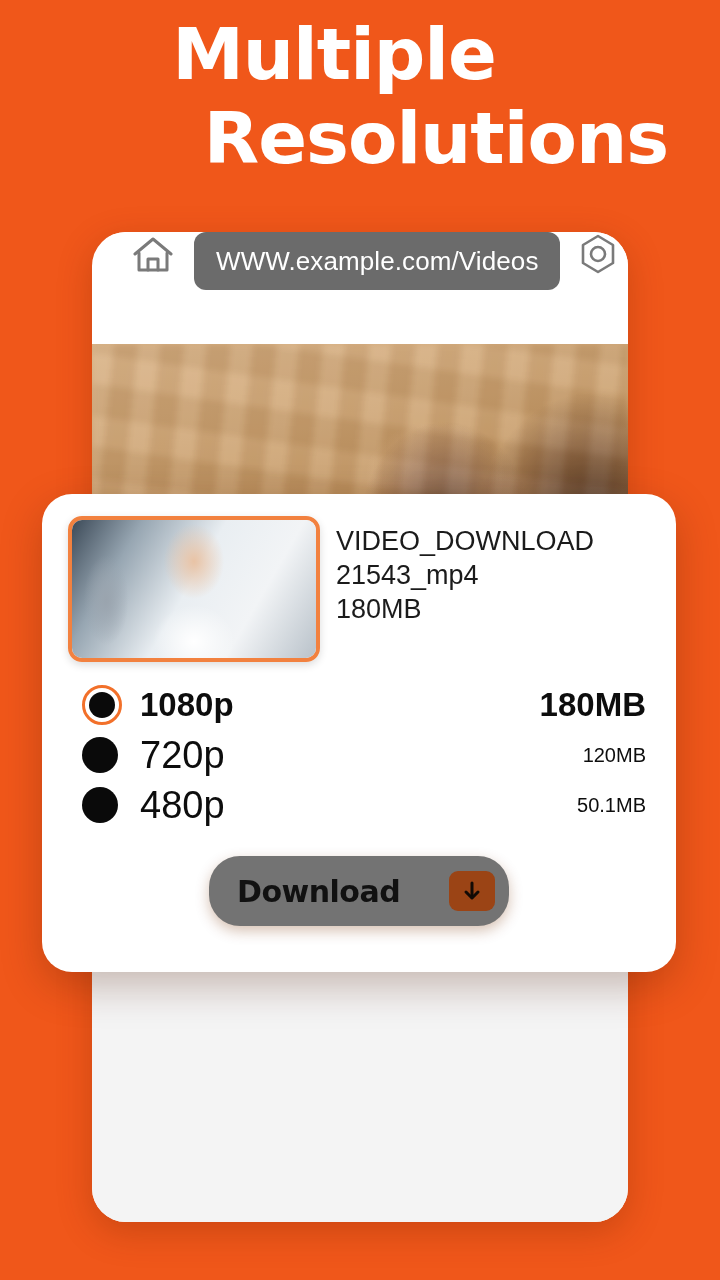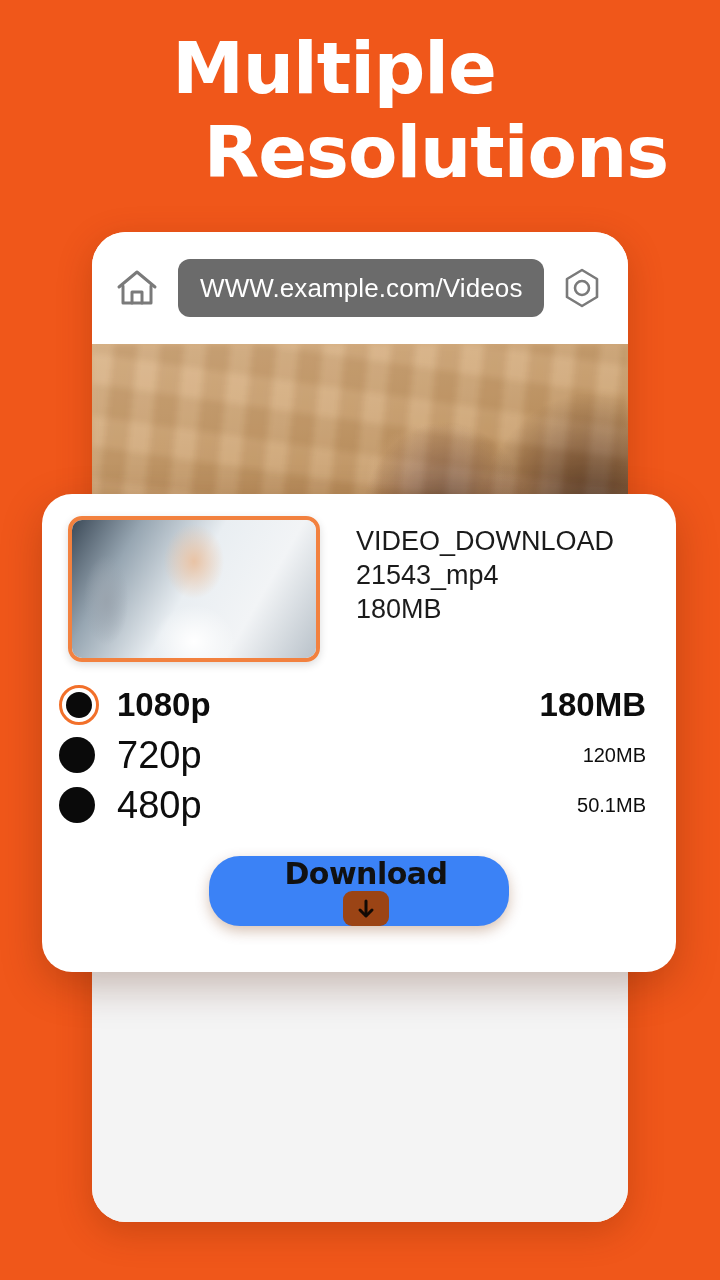--- a/index.html
+++ b/index.html
@@ -11,21 +11,21 @@
     height: 1280px;
     background: #f0571a;
     font-family: "Liberation Sans", sans-serif;
     overflow: hidden;
     position: relative;
   }
 
   
   .headline {
     position: absolute;
-    top: 26px;
+    top: 12px;
     left: 0;
     width: 668px;
     text-align: center;
     color: #ffffff;
     font-size: 72px;
     font-weight: bold;
     line-height: 84px;
     letter-spacing: -1px;
     font-family: "DejaVu Sans", sans-serif;
   }
@@ -41,26 +41,26 @@
     background: #ffffff;
     border-radius: 34px;
     box-shadow: 0 10px 34px rgba(120, 35, 0, 0.30);
     overflow: hidden;
   }
 
   
   .browser-bar {
     position: absolute;
     top: 0;
-    left: 0;
+    left: 16px;
     width: 536px;
     height: 112px;
     background: #ffffff;
     display: flex;
-    align-items: center;
+    align-items: flex-start;
     padding: 0 0 0 22px;
     box-sizing: border-box;
   }
   .home-icon {
     width: 46px;
     height: 46px;
     flex: 0 0 46px;
     display: block;
   }
   .url-bar {
@@ -224,30 +224,30 @@
     position: absolute;
     inset: 0;
     background:
       radial-gradient(ellipse 42px 52px at 50% 30%, #e9c3a5 0%, rgba(0,0,0,0) 72%),
       radial-gradient(ellipse 58px 52px at 50% 88%, #ffffff 0%, rgba(0,0,0,0) 70%),
       radial-gradient(ellipse 30px 60px at 14% 58%, #9aa4ae 0%, rgba(0,0,0,0) 75%),
       linear-gradient(120deg, #3c4a58 0%, #97a6b2 22%, #e9eef2 48%, #f2f4f6 72%, #b9c2ca 100%);
   }
   .dlg-info {
     flex: 1 1 auto;
-    padding-left: 36px;
+    padding-left: 16px;
     padding-top: 8px;
     color: #1b1b1b;
     font-size: 27px;
     line-height: 34px;
   }
   .dlg-info div { white-space: nowrap; }
 
   .res-list {
-    padding: 18px 30px 0 17px;
+    padding: 18px 30px 0 40px;
     text-align: right;
   }
   .res-row {
     display: flex;
     align-items: center;
     height: 50px;
     color: #0d0d0d;
   }
   .radio {
     width: 36px;
@@ -289,28 +289,27 @@
 
   .dl-wrap {
     display: flex;
     justify-content: center;
     padding-top: 26px;
   }
   .dl-button {
     width: 300px;
     height: 70px;
     border-radius: 31px;
-    background: #3b82f6;
+    background: #737373;
     box-shadow: 0 5px 14px rgba(120,50,0,0.30);
     display: flex;
     align-items: center;
     justify-content: space-between;
     padding: 0 14px 0 28px;
     box-sizing: border-box;
-    flex-direction: column;
   }
   .dl-label {
     color: #111111;
     font-size: 30px;
     font-weight: bold;
     font-family: "DejaVu Sans", sans-serif;
     letter-spacing: -0.5px;
   }
   .dl-icon {
     width: 46px;

